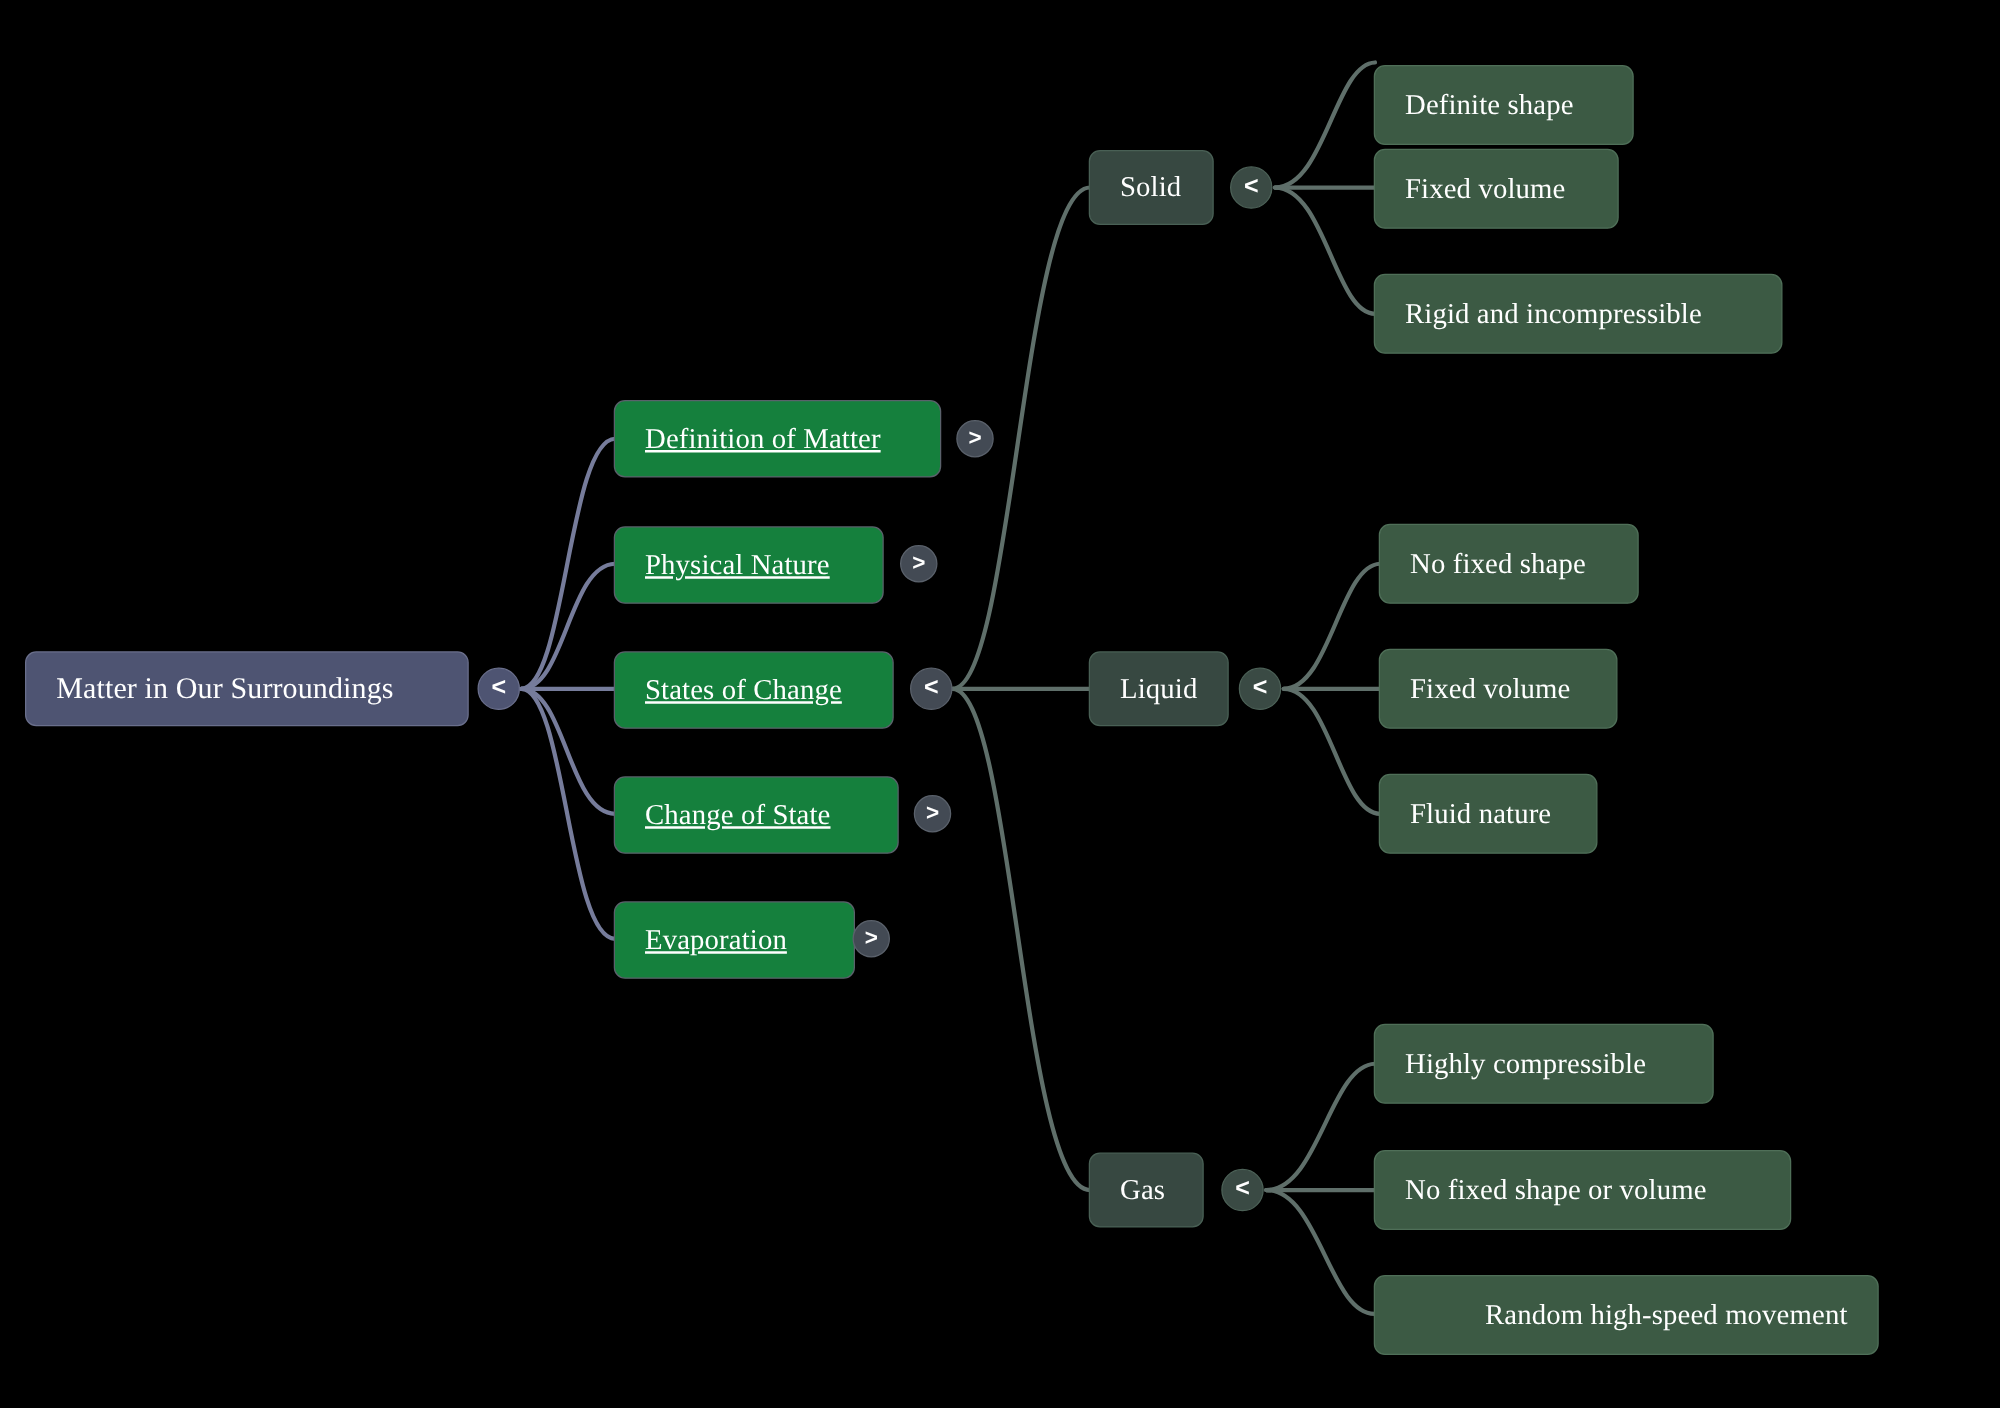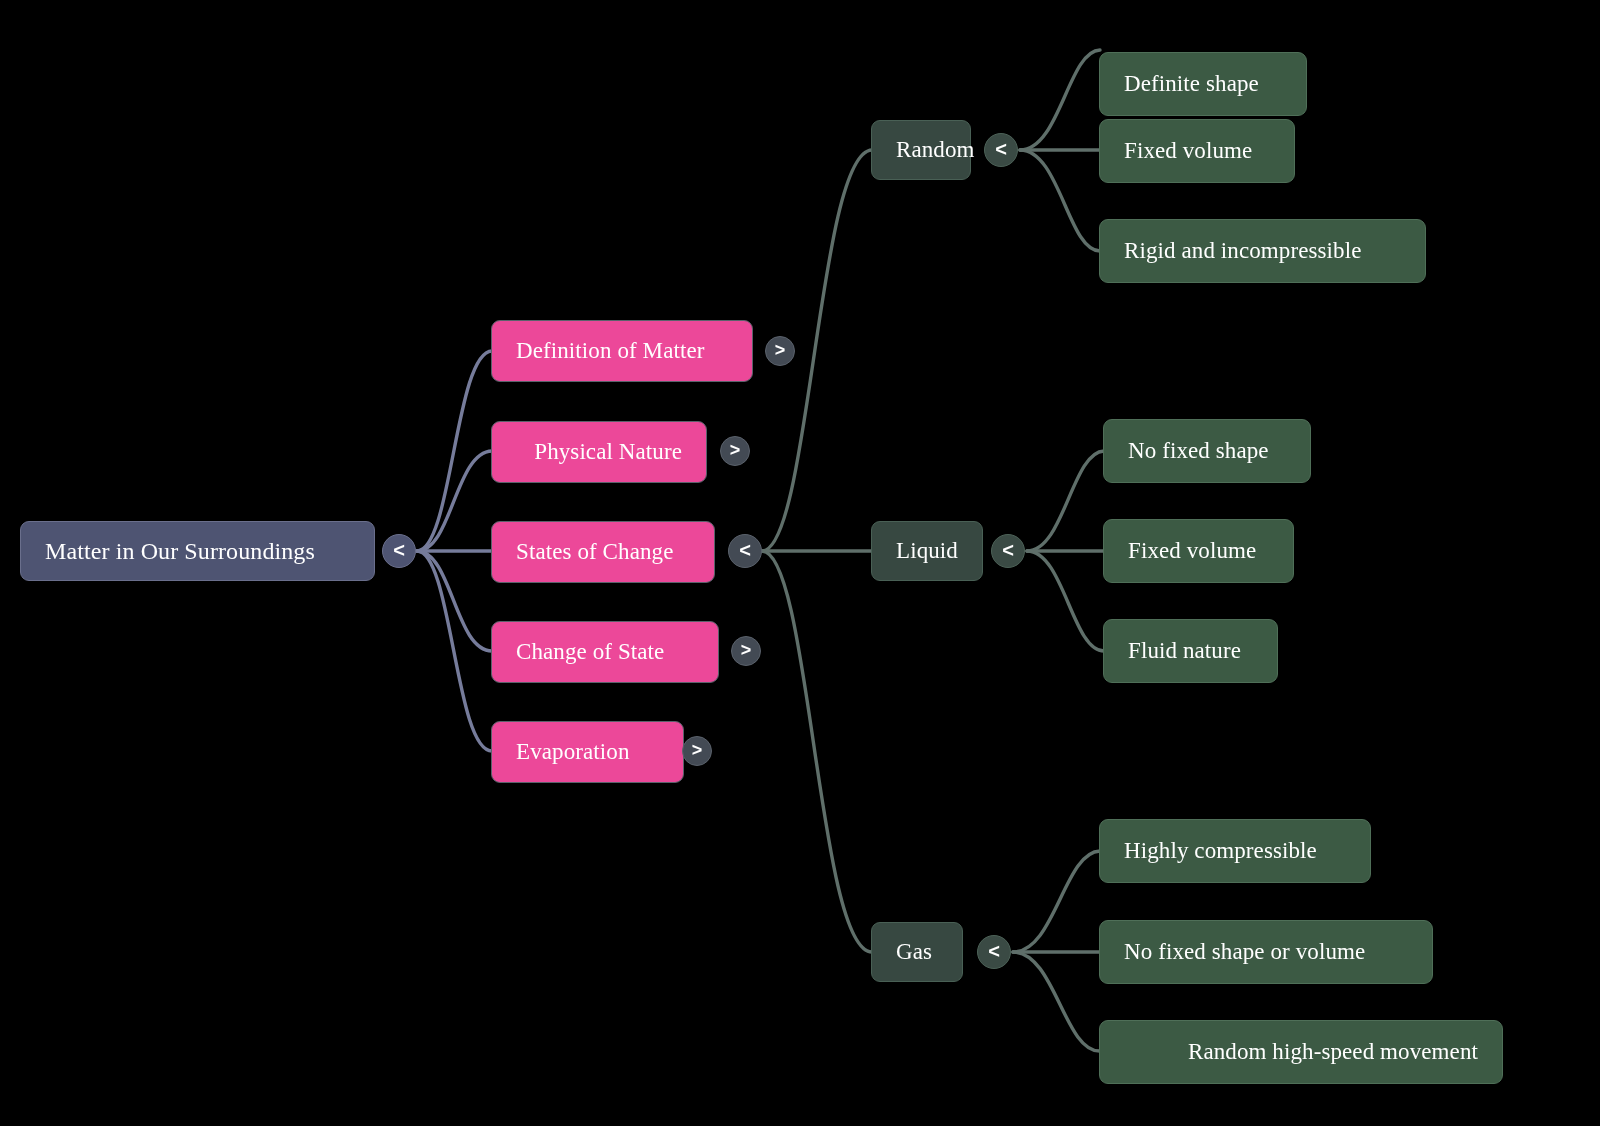--- a/index.html
+++ b/index.html
@@ -40,22 +40,23 @@
     padding: 0 24px;
     white-space: nowrap;
     letter-spacing: 0.1px;
   }
   .node.root {
     background: #4e5472;
     border: 1.4px solid #6a6f8c;
     font-size: 24px;
   }
   .node.branch {
-    background: #ec4899;
+    background: #15803d;
     border: 1.4px solid #5a616b;
+    text-decoration: underline;
   }
   .node.state {
     background: #374841;
     border: 1.4px solid #496055;
   }
   .node.leaf {
     background: #3c5a44;
     border: 1.4px solid #4f6f58;
   }
   .toggle {
@@ -144,21 +145,21 @@
     <span>&lt;</span>
   </div>
 
   <div class="node branch" style="left:491px; top:320px; width:262px; height:62px;">
     <span>Definition of Matter</span>
   </div>
   <div class="toggle t-branch small" style="left:765px; top:336px;">
     <span>&gt;</span>
   </div>
 
-  <div class="node branch" style="left:491px; top:421px; width:216px; height:62px;justify-content:flex-end;">
+  <div class="node branch" style="left:491px; top:421px; width:216px; height:62px;">
     <span>Physical Nature</span>
   </div>
   <div class="toggle t-branch small" style="left:720px; top:436px;">
     <span>&gt;</span>
   </div>
 
   <div class="node branch" style="left:491px; top:521px; width:224px; height:62px;">
     <span>States of Change</span>
   </div>
   <div class="toggle t-branch" style="left:728px; top:534px;">
@@ -173,21 +174,21 @@
   </div>
 
   <div class="node branch" style="left:491px; top:721px; width:193px; height:62px;">
     <span>Evaporation</span>
   </div>
   <div class="toggle t-branch small" style="left:682px; top:736px;">
     <span>&gt;</span>
   </div>
 
   <div class="node state" style="left:871px; top:120px; width:100px; height:60px;">
-    <span>Random</span>
+    <span>Solid</span>
   </div>
   <div class="toggle t-state" style="left:984px; top:133px;">
     <span>&lt;</span>
   </div>
 
   <div class="node leaf" style="left:1099px; top:18px; width:208px; height:64px;margin-top:34px;">
     <span>Definite shape</span>
   </div>
   <div class="node leaf" style="left:1099px; top:119px; width:196px; height:64px;">
     <span>Fixed volume</span>

